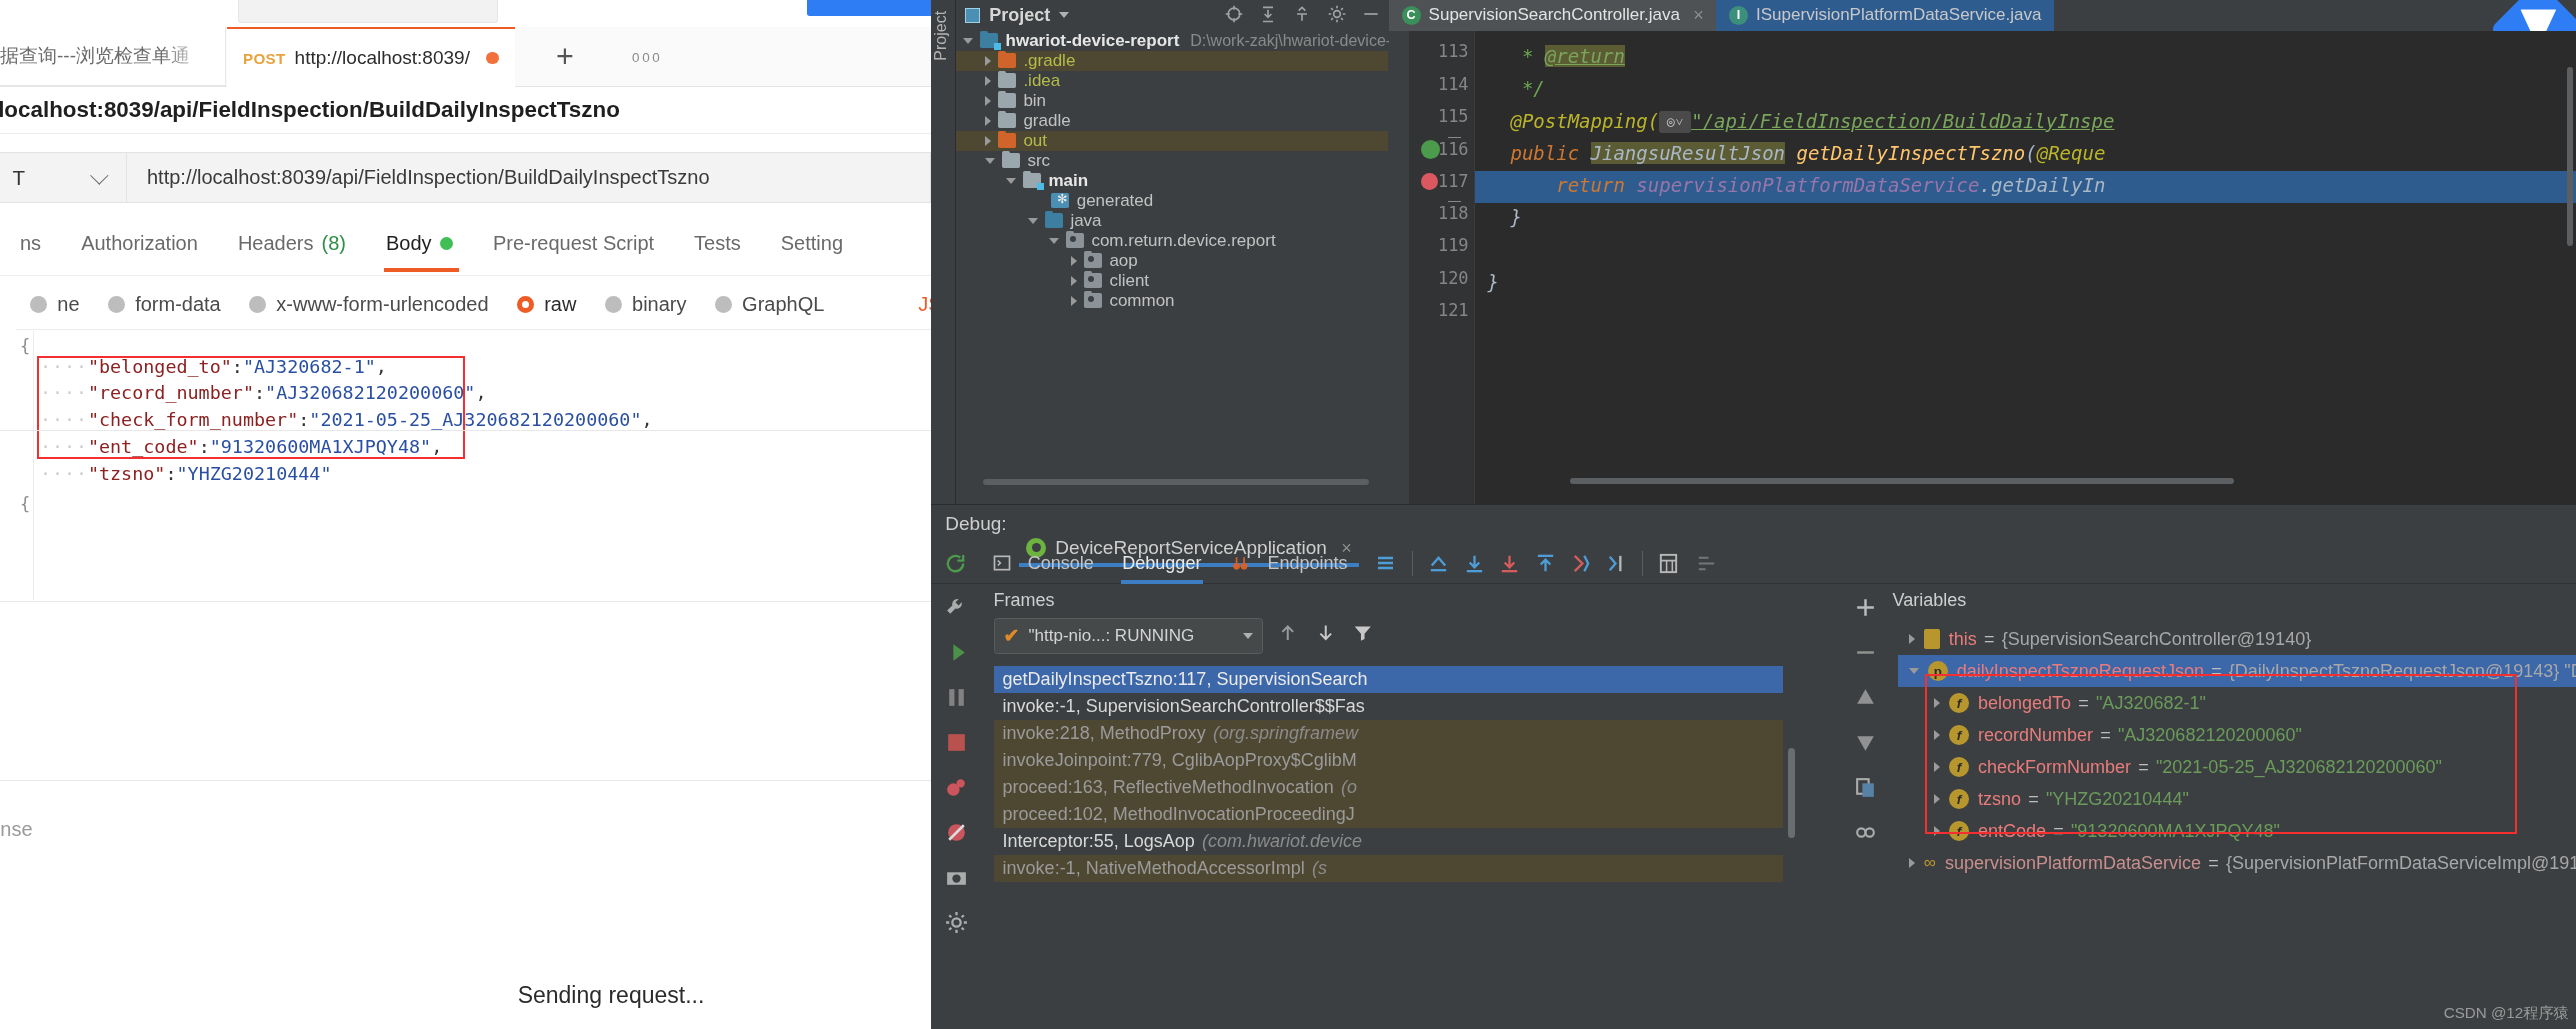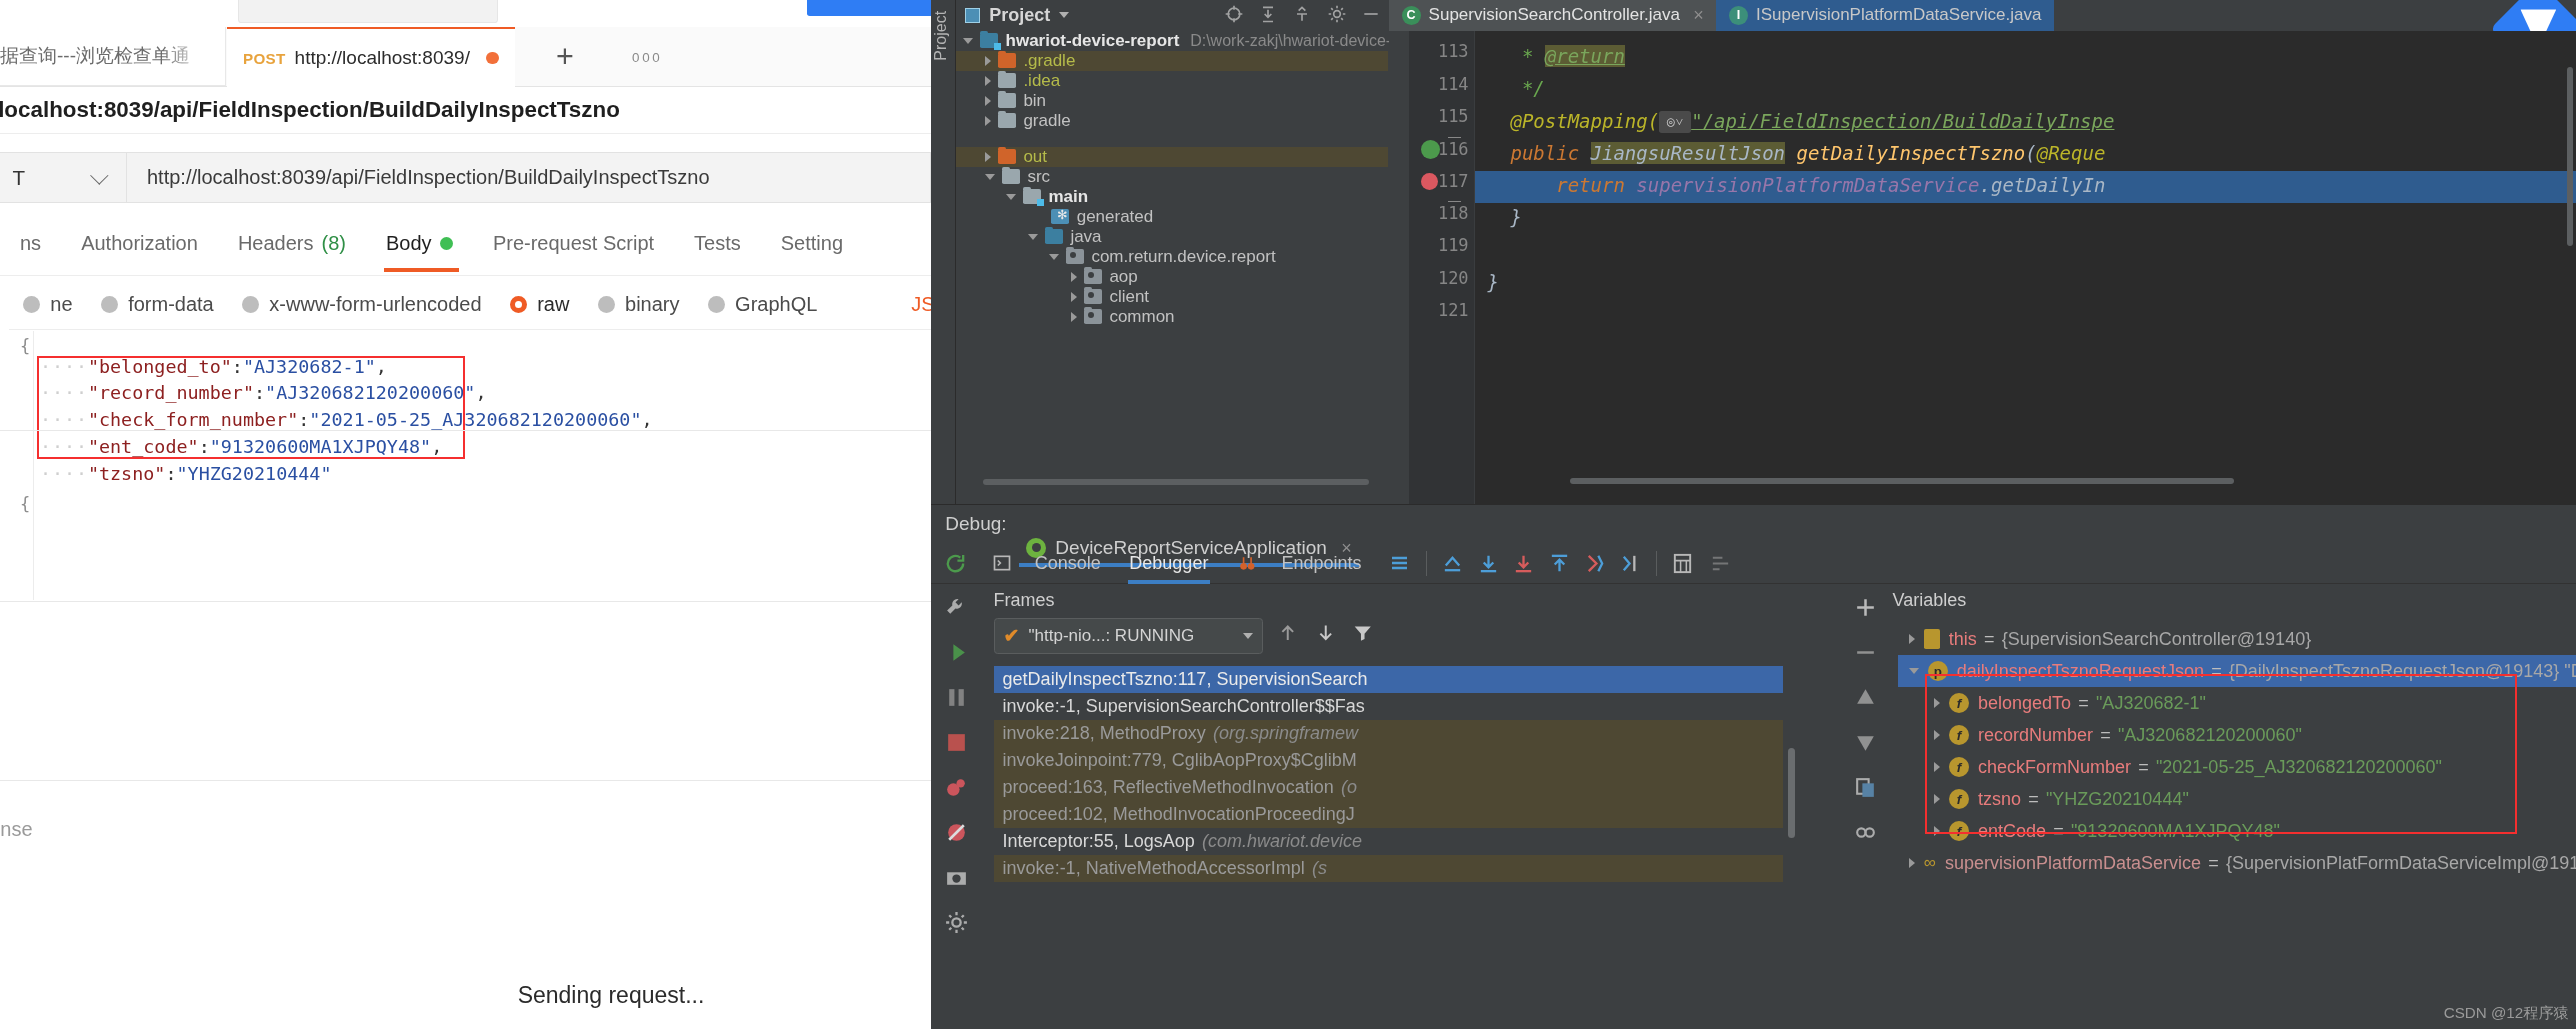--- a/index.html
+++ b/index.html
@@ -118,21 +118,21 @@
   .pm-rt.active { color: #1f1f1f; }
   .pm-rt.active::after {
     content: ""; position: absolute; left: 18px; right: 14.3px; bottom: -9px;
     height: 4.5px; background: #ef5b25;
   }
   .pm-rt .cnt { color: #2f8f46; }
   .green-dot { width: 13.4px; height: 13.4px; border-radius: 50%; background: #3fbf54; display: inline-block; }
 
   
   .pm-bodytypes {
-    position: absolute; left: 9px; top: 280px; width: 931px; height: 50px;
+    position: absolute; left: 16px; top: 280px; width: 931px; height: 50px;
     display: flex; align-items: center; gap: 0px;
     border-bottom: 0.9px solid #ededed;
   }
   .pm-bt { display: flex; align-items: center; gap: 10px; padding: 0 14.3px; white-space: nowrap; }
   .pm-bt .rad {
     width: 17px; height: 17px; border-radius: 50%; background: #bdbdbd; flex: none;
   }
   .pm-bt.sel .rad { background: #ffffff; border: 5.4px solid #ef5b25; width: 17px; height: 17px; }
   .pm-bt .t { font-size: 20px; color: #4b4b4b; }
   .pm-bt.sel .t { color: #2b2b2b; }
@@ -342,21 +342,21 @@
   }
   .spring-ic::after { content:""; position:absolute; left:5.4px; top:5.4px; width:9px; height:9px;
                       border-radius:50%; background:#3c3f41; }
 
   .dbg-toolbar {
     position: absolute; left: 0; top: 38px; width: 1645px; height: 41px;
     display: flex; align-items: center; gap: 0px; padding-left: 9px;
     border-bottom: 0.9px solid #323232;
   }
   .dbg-ttab {
-    position: relative; display: flex; align-items: center; gap: 23px; padding: 0 14.3px;
+    position: relative; display: flex; align-items: center; gap: 16px; padding: 0 14.3px;
     font-size: 18px; color: #c3c3c3; height: 41px; white-space: nowrap;
   }
   .dbg-ttab.active { color: #e8e8e8; }
   .dbg-ttab.active::after {
     content: ""; position: absolute; left: 12.6px; right: 12.6px; bottom: 0; height: 3.6px; background: #3c7ec4;
   }
   .restart-ic { width: 23px; height: 23px; margin: 0 10.8px 0 3.6px; }
 
   .dbg-left-strip {
     position: absolute; left: 0; top: 79px; width: 50px; height: 447px; background: #3c3f41;
@@ -592,21 +592,21 @@
         <div class="trow" style="padding-left:29px;">
           <span class="tw"></span>
           <span class="fld"></span>
           <span class="tlabel">bin</span>
         </div>
         <div class="trow" style="padding-left:29px;">
           <span class="tw"></span>
           <span class="fld"></span>
           <span class="tlabel">gradle</span>
         </div>
-        <div class="trow hl" style="padding-left:29px;margin-top:16px;">
+        <div class="trow hl" style="padding-left:29px;">
           <span class="tw"></span>
           <span class="fld orange"></span>
           <span class="tlabel olive">out</span>
         </div>
         <div class="trow" style="padding-left:29px;">
           <span class="tw open"></span>
           <span class="fld"></span>
           <span class="tlabel">src</span>
         </div>
         <div class="trow" style="padding-left:50px;">

